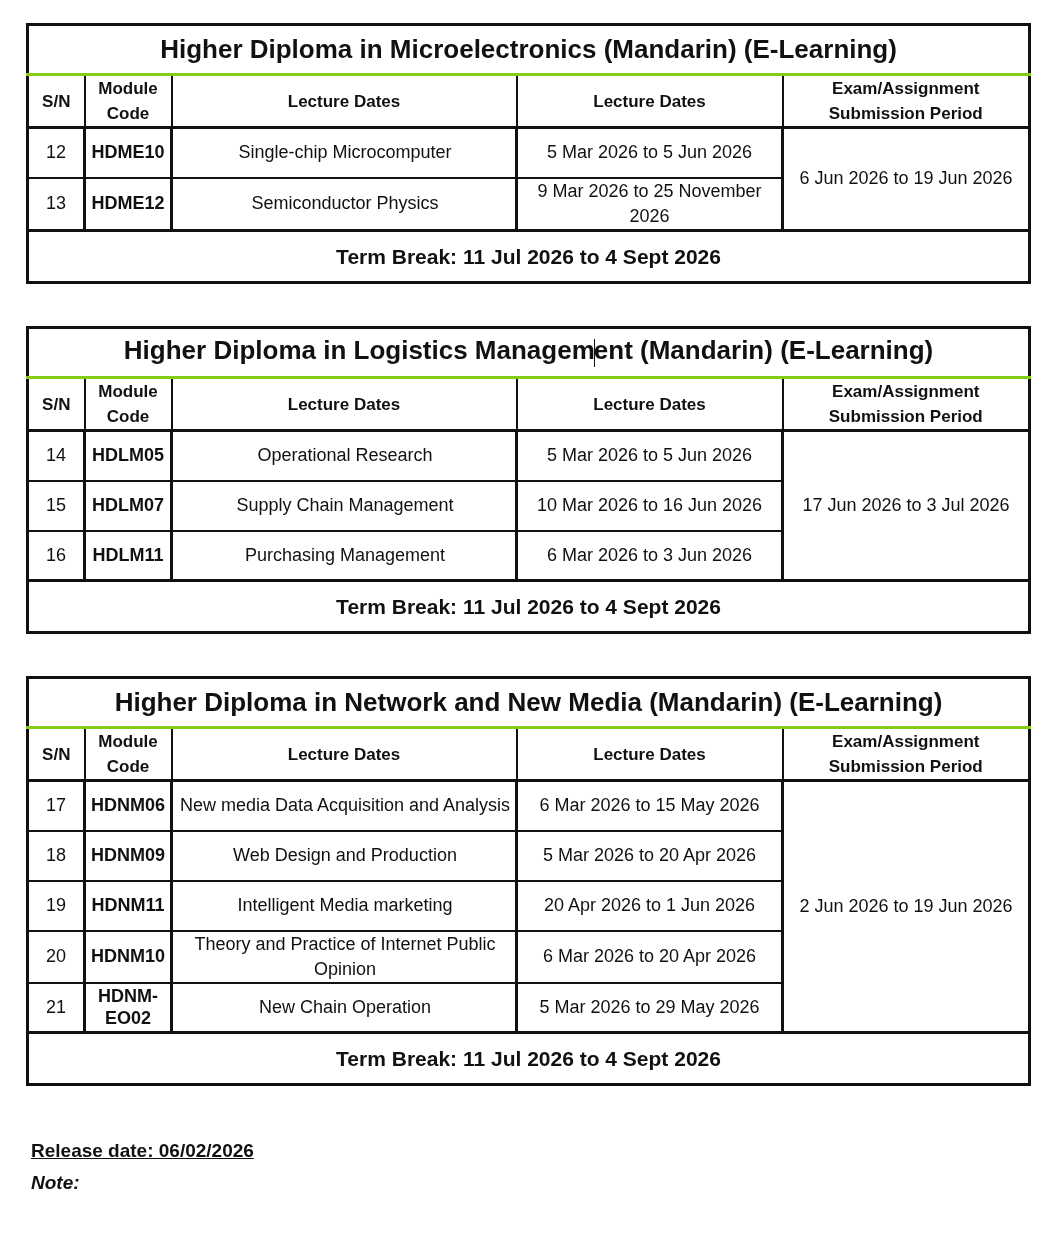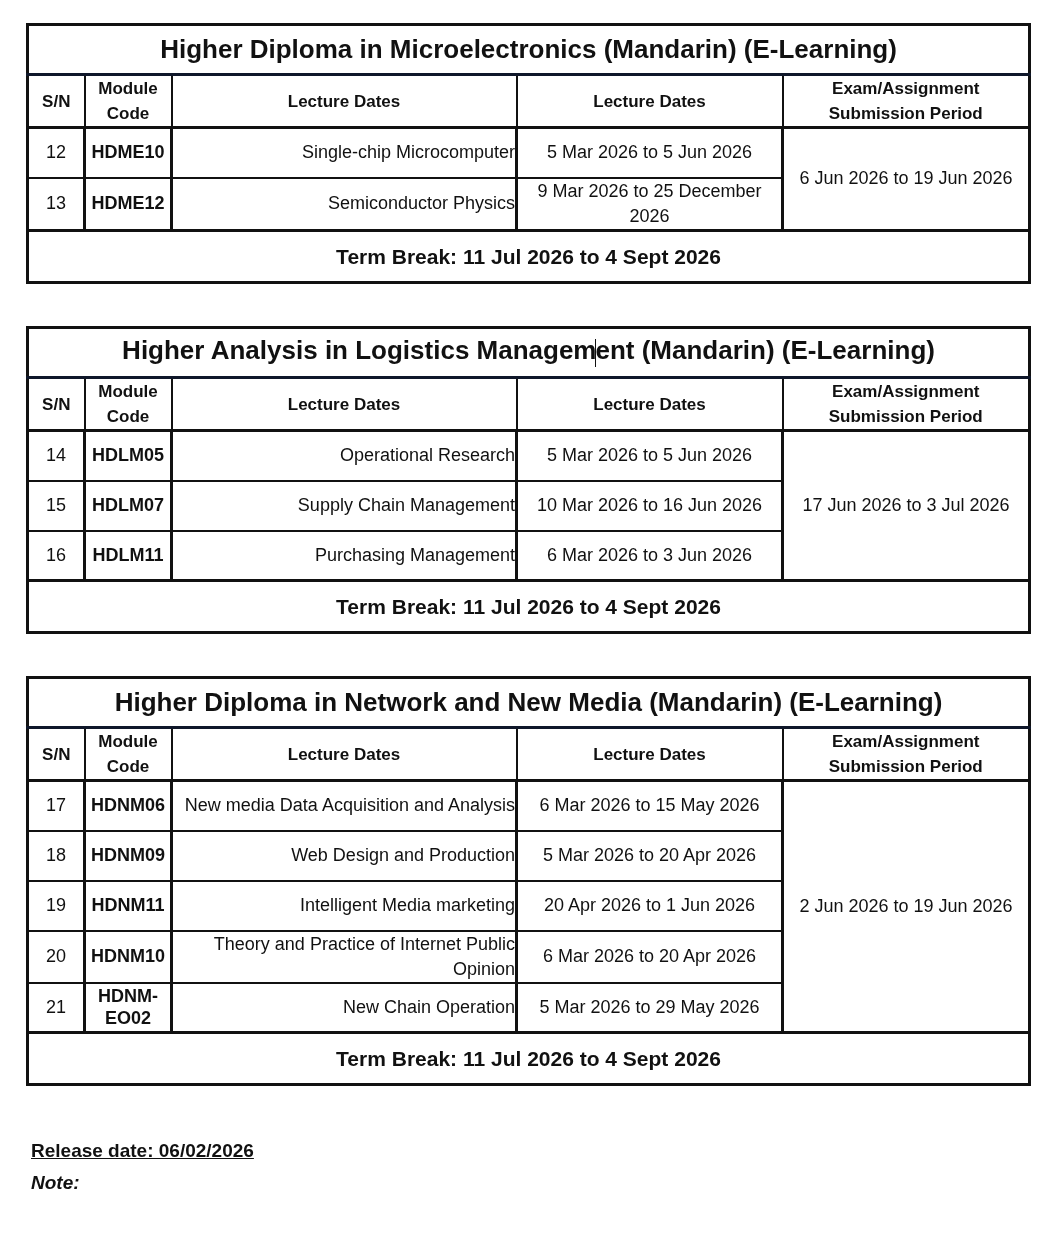--- a/index.html
+++ b/index.html
@@ -4,24 +4,24 @@
   <style>
     * { box-sizing: border-box; margin: 0; padding: 0; }
     html, body { width: 1050px; height: 1236px; background: #ffffff; }
     body { font-family: "Liberation Sans", "DejaVu Sans", sans-serif; color: #111; position: relative; }
     .sched {
       position: absolute; left: 26px; width: 1002px;
       border-collapse: collapse; table-layout: fixed;
       border: 3px solid #111;
     }
     .sched td, .sched th { border: 2px solid #111; text-align: center; vertical-align: middle; }
-    .sched .title-cell { font-weight: bold; font-size: 26px; height: 50px; border-bottom: 3px solid #0f172a; }
+    .sched .title-cell { font-weight: bold; font-size: 26px; height: 50px; border-bottom: 3px solid #84cc16; }
     .sched th { font-weight: bold; font-size: 17px; line-height: 25px; height: 50px; border-bottom: 3px solid #111; }
     .sched td { font-size: 18px; height: 50px; line-height: 25px; }
-    .sched td.mod { text-align: right; padding-left: 2px; }
+    .sched td.mod { text-align: center; padding-left: 2px; }
     .sched td.code { font-size: 18px; font-weight: bold; }
     .sched .break-cell { font-weight: bold; font-size: 21px; height: 52px; border-top: 3px solid #111; text-align: center; }
     .sched col.c1 { width: 57px; }
     .sched col.c2 { width: 87px; }
     .sched col.c3 { width: 345px; }
     .sched col.c4 { width: 266px; }
     .sched col.c5 { width: 247px; }
     .vthick { border-left: 3px solid #111 !important; border-right: 3px solid #111 !important; }
     .footer { position: absolute; left: 31px; top: 1140px; font-size: 19px; }
     .footer .release { font-weight: bold; text-decoration: underline; display: block; margin-bottom: 10px; }
@@ -55,39 +55,39 @@
     <td>12</td>
     <td class="code vthick">HDME10</td>
     <td class="mod">Single-chip Microcomputer</td>
     <td class="vthick">5 Mar 2026 to 5 Jun 2026</td>
     <td rowspan="2">6 Jun 2026 to 19 Jun 2026</td>
   </tr>
   <tr>
     <td>13</td>
     <td class="code vthick">HDME12</td>
     <td class="mod">Semiconductor Physics</td>
-    <td class="vthick">9 Mar 2026 to 25 December 2026</td>
+    <td class="vthick">9 Mar 2026 to 25 November 2026</td>
   </tr>
   <tr>
         <td colspan="5" class="break-cell">Term Break: 11 Jul 2026 to 4 Sept 2026</td>
       </tr>
 </tbody>
   </table>
 
 <table class="sched" style="top:326px;">
   <colgroup>
       <col class="c1">
       <col class="c2">
       <col class="c3">
       <col class="c4">
       <col class="c5">
     </colgroup>
   <tbody>
       <tr>
-        <td colspan="5" class="title-cell"><span>Higher Analysis in Logistics Managem</span><span class="caret"></span><span>ent (Mandarin) (E-Learning)</span></td>
+        <td colspan="5" class="title-cell"><span>Higher Diploma in Logistics Managem</span><span class="caret"></span><span>ent (Mandarin) (E-Learning)</span></td>
       </tr>
   <tr>
     <th>S/N</th>
     <th>Module Code</th>
     <th>Lecture Dates</th>
     <th>Lecture Dates</th>
     <th>Exam/Assignment Submission Period</th>
   </tr>
   <tr>
     <td>14</td>

